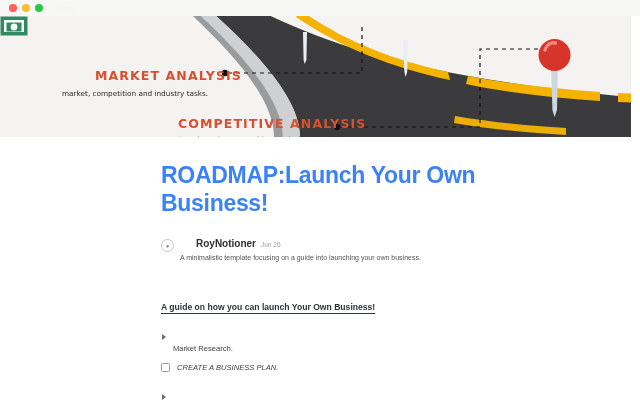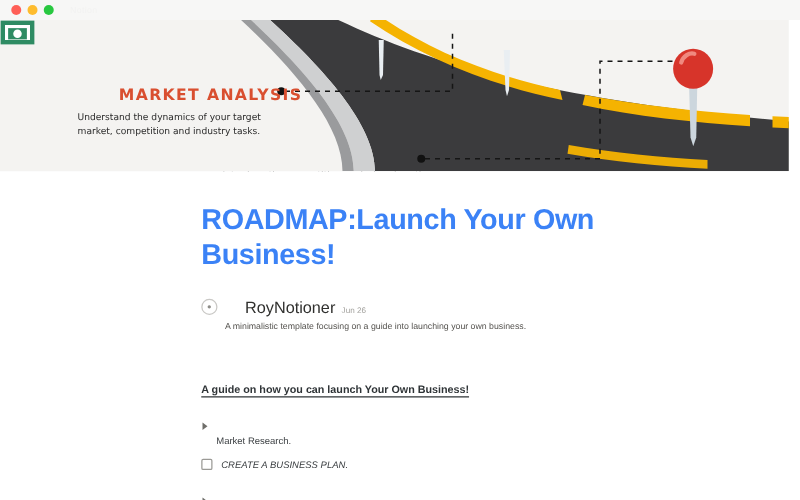--- a/index.html
+++ b/index.html
@@ -94,21 +94,21 @@
     width: 11px; height: 11px; border-radius: 50%;
     border: .7px solid #c9c8c5;
     background: #fff;
     margin-right: 6px; flex: 0 0 auto;
     position: relative; top: 1px;
     display: flex; align-items: center; justify-content: center;
   }
   .avatar-glyph { font-size: 6px; color: #8d8c88; line-height: 1; }
   .byline-col { display: flex; flex-direction: column; }
   .byline-row1 { display: flex; align-items: baseline; gap: 5px; }
-  .author { font-size: 13px; font-weight: normal; color: #30302e; padding-left: 16px; }
+  .author { font-size: 10px; font-weight: bold; color: #30302e; padding-left: 16px; }
   .pubdate { font-size: 6.5px; color: #a3a29e; }
   .subtitle { font-size: 7px; color: #55534f; margin-top: 5px; }
 
   .section-head {
     margin-top: 41px;
     font-size: 8.6px;
     font-weight: bold;
     color: #2f3437;
     text-decoration: underline;
     text-underline-offset: 2.5px;
@@ -186,24 +186,24 @@
 
     <g>
       <path d="M 551 42 L 558 42 L 557 94 L 554.6 101 L 552.4 94 Z" fill="#ccd6dd"></path>
       <circle cx="554.5" cy="39" r="16" fill="#d7342a"></circle>
       <path d="M 545 34 C 546.5 28.5, 551.5 26, 555.5 27" stroke="#f0897f" stroke-width="3.4" stroke-linecap="round" fill="none"></path>
     </g>
   </svg>
 
   <div class="hero-label" id="market-label">MARKET ANALYSIS</div>
   <div class="hero-body" id="market-text">
-    <div>Understand the dynamics  of your target</div>
     <div>market, competition and industry tasks.</div>
   </div>
 
+  <div class="hero-label" id="comp-label">COMPETITIVE ANALYSIS</div>
   <div class="hero-body" id="comp-text">
     <div>Introduce the competitive analysis subsection,</div>
 
   </div>
 
   <svg class="money-icon" width="28" height="20" viewBox="0 0 28 20">
     <rect x="0.5" y="0.5" width="27" height="19" fill="#2e8b63"></rect>
     <rect x="4" y="4" width="20" height="12" fill="#ffffff"></rect>
     <rect x="6.5" y="6.5" width="15" height="9" fill="#2e8b63"></rect>
     <circle cx="14" cy="11" r="3.4" fill="#ffffff"></circle>

